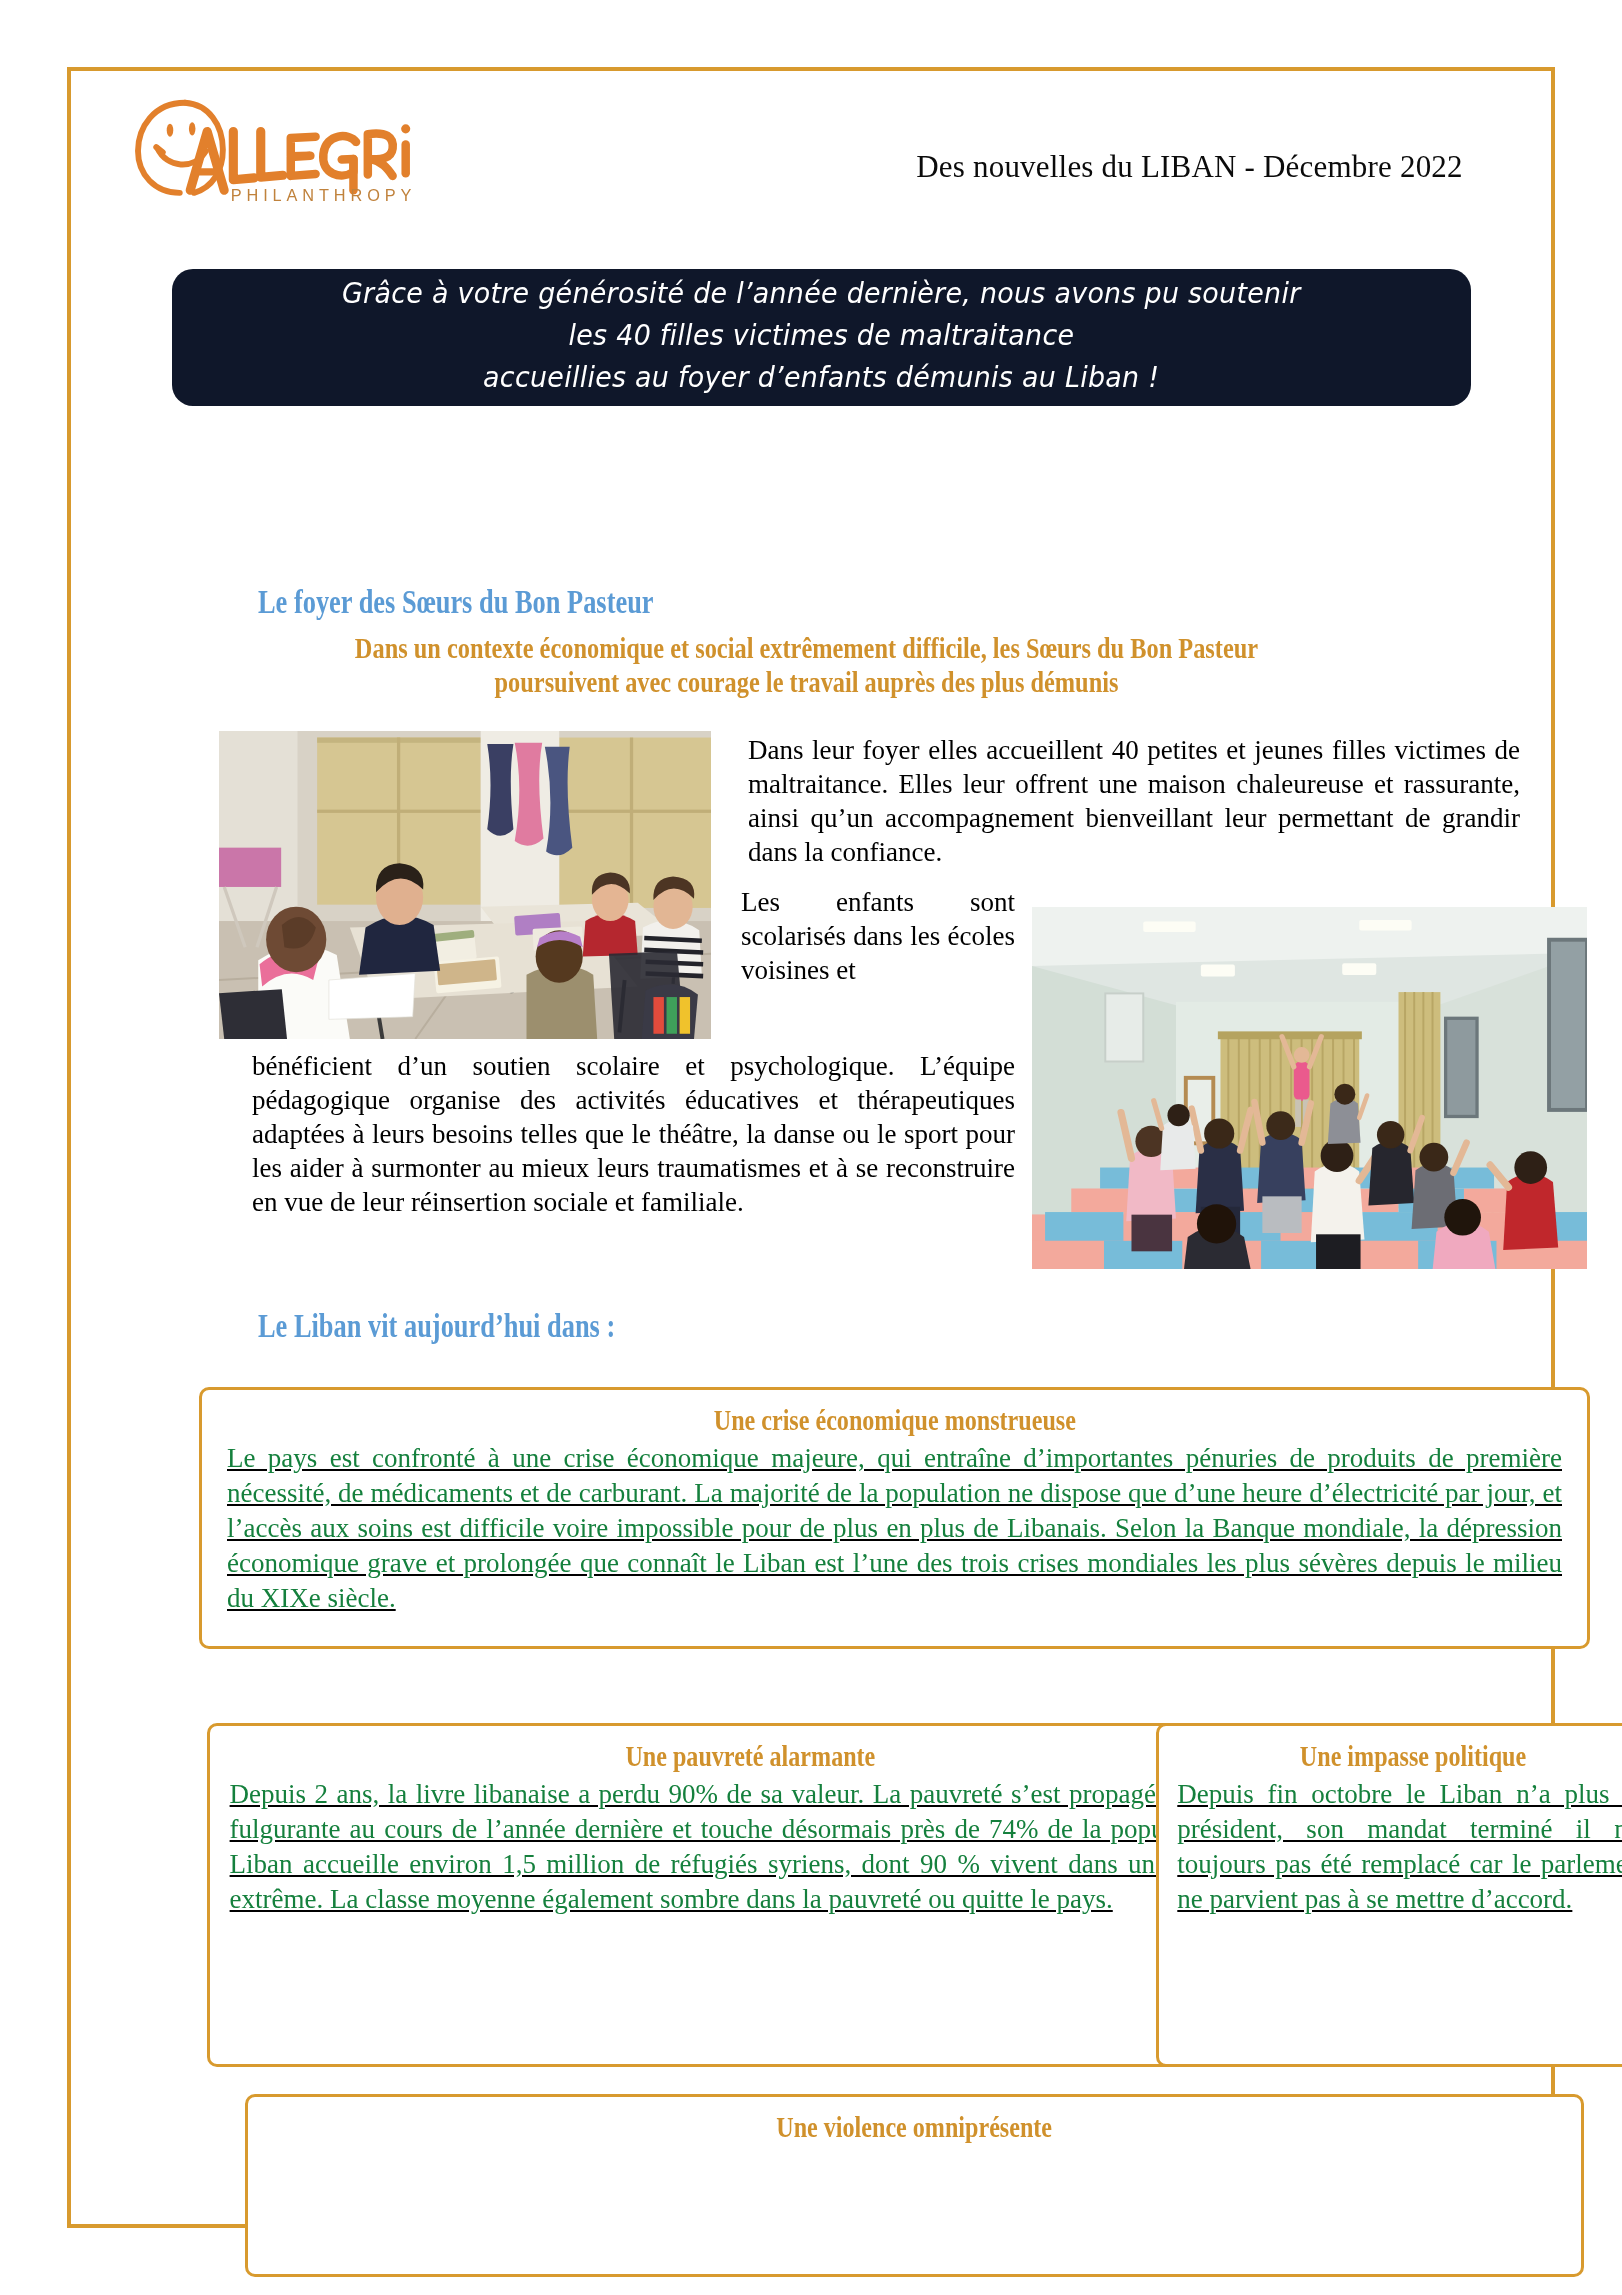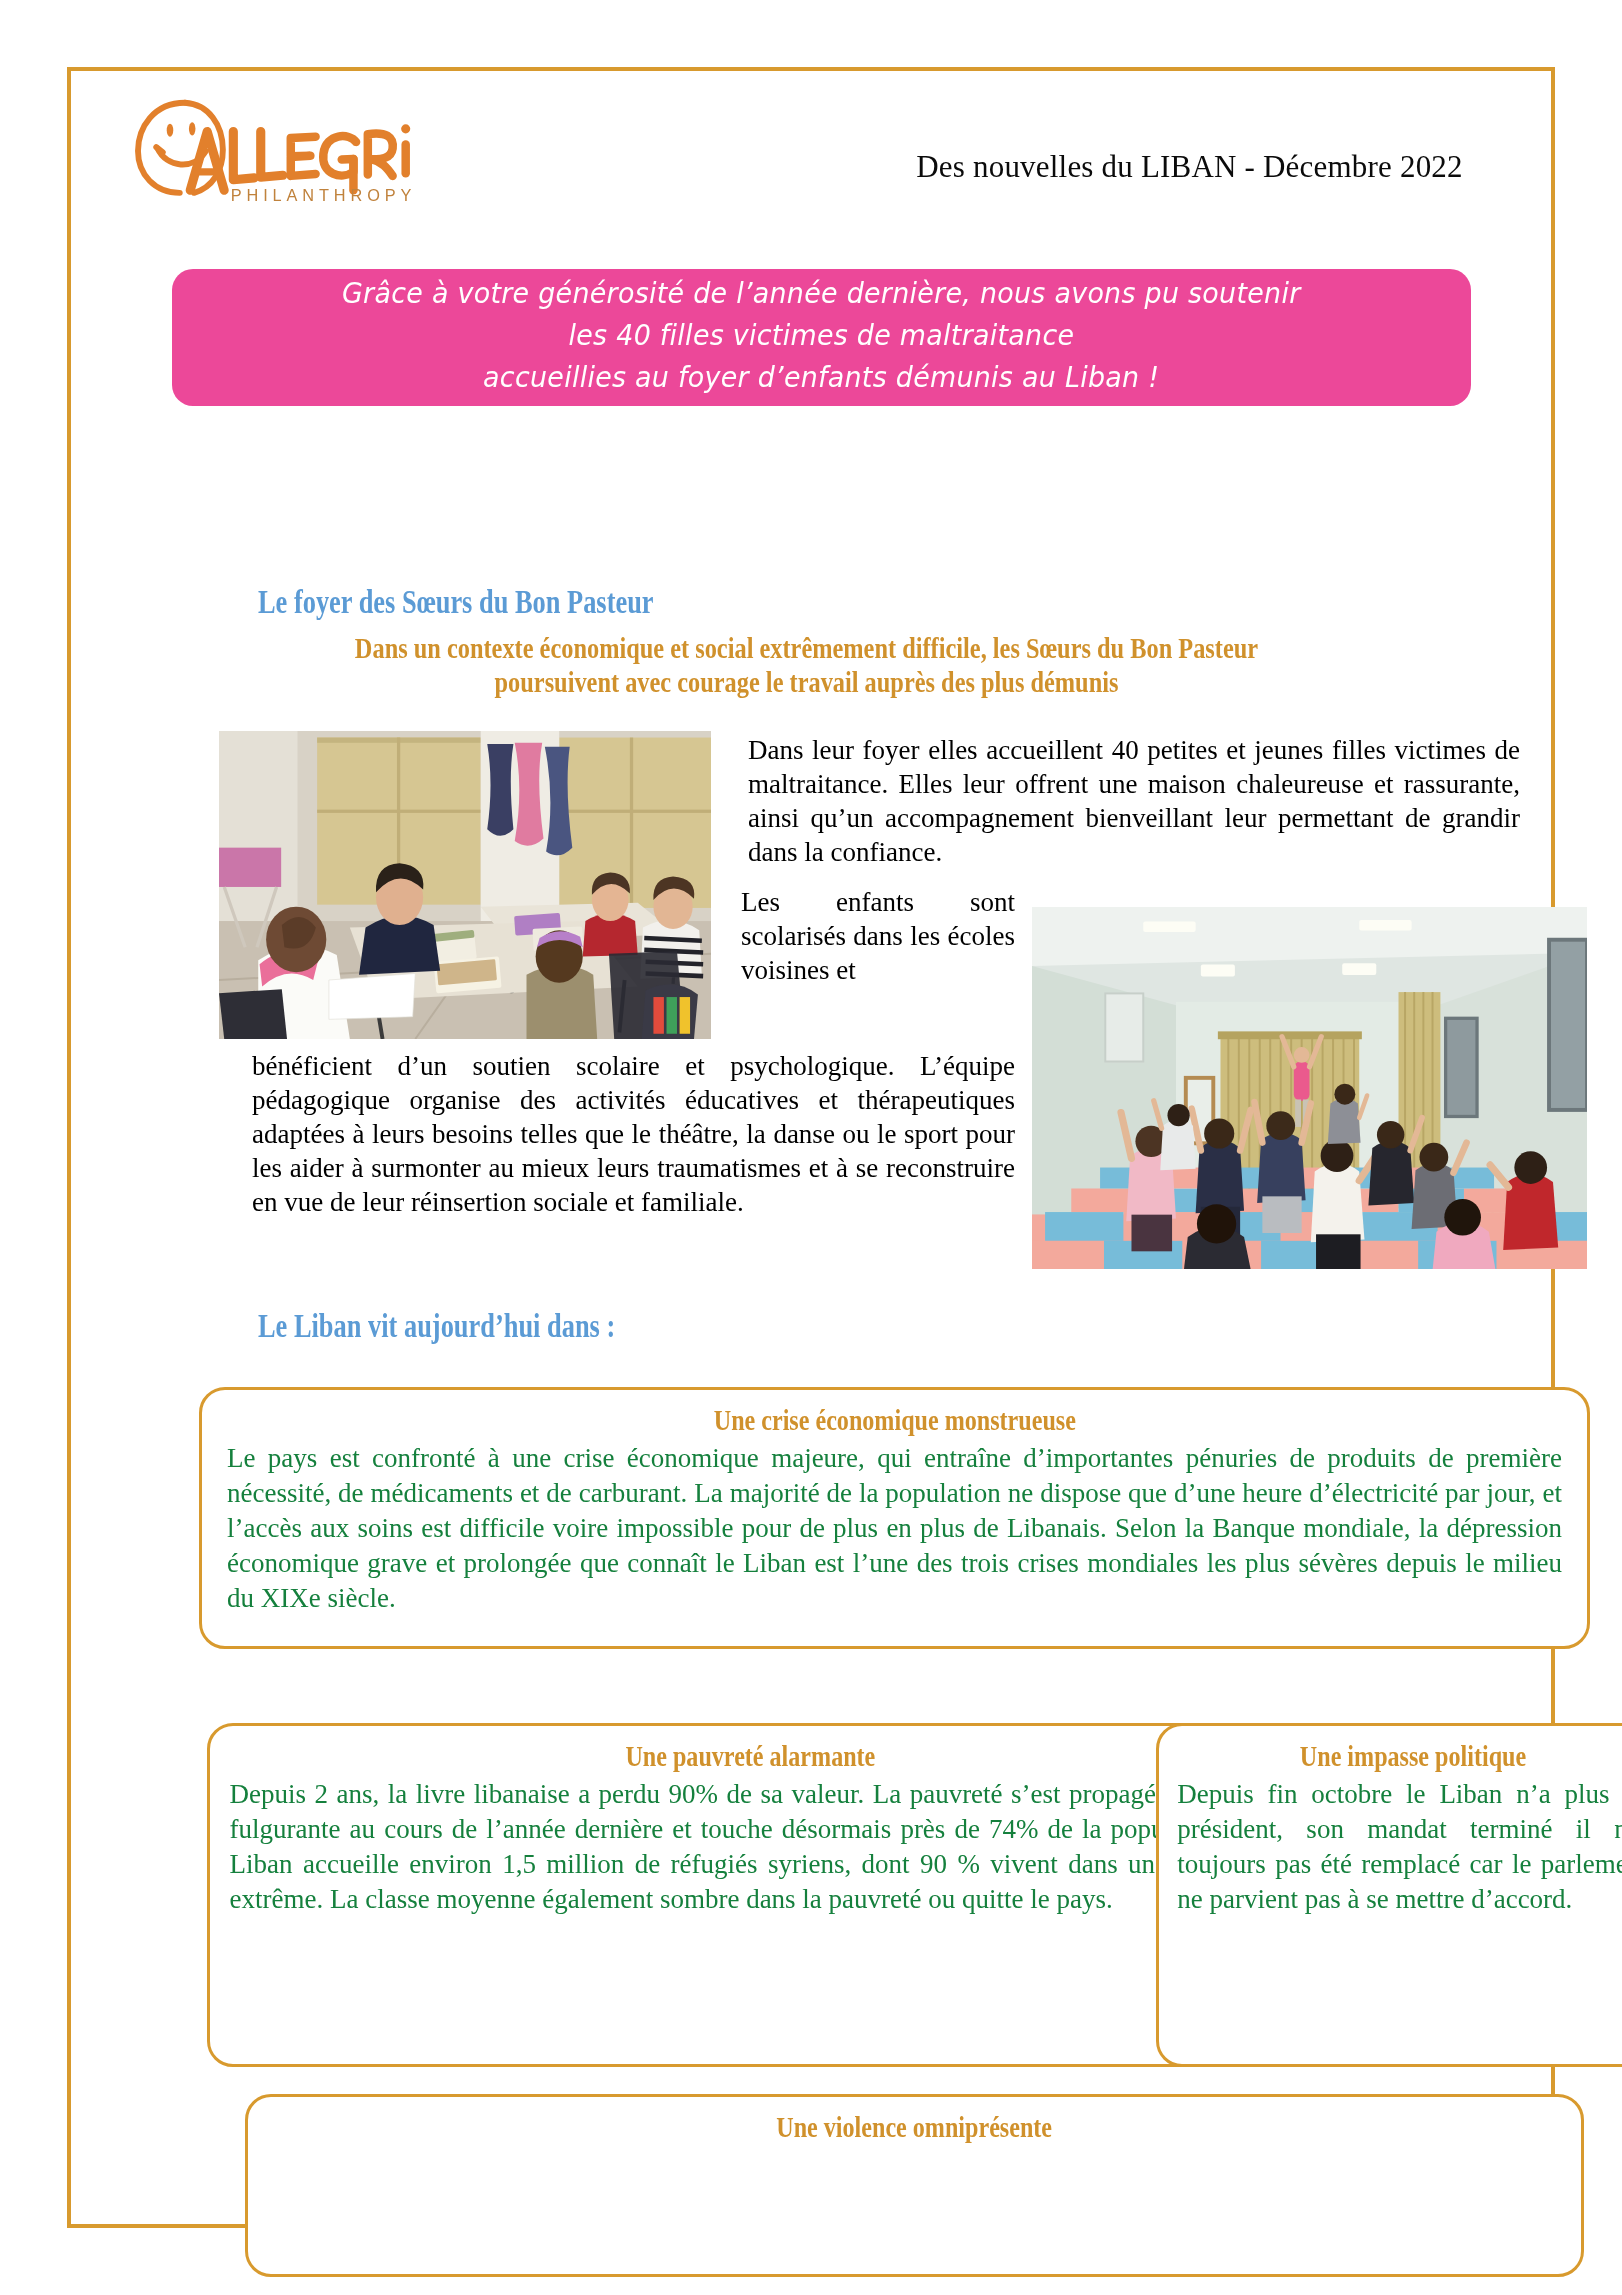--- a/index.html
+++ b/index.html
@@ -67,21 +67,21 @@
     white-space: nowrap;
   }
 
   
   .banner {
     position: absolute;
     left: 105px;
     top: 202px;
     width: 1299px;
     height: 137px;
-    background: #ec4899;
+    background: #0f172a;
     border-radius: 21px;
     display: flex;
     flex-direction: column;
     align-items: center;
     justify-content: center;
     box-sizing: border-box;
     padding: 5.2px 26px 9.2px 26px;
   }
   .banner-line {
     color: #ffffff;
@@ -171,23 +171,24 @@
   .h-blue-2 {
     position: absolute;
     left: 191px;
     top: 1241px;
   }
 
   
   .box {
     position: absolute;
     border: 3.3px solid #D89A2E;
-    border-radius: 26px;
+    border-radius: 10px;
     box-sizing: border-box;
     background: #ffffff;
+    text-decoration: underline;
   }
   .box-title {
     text-align: center;
     font-family: "Liberation Serif", serif;
     font-weight: bold;
     font-size: 29.4px;
     color: #D0912C;
     margin: 0 0 3.9px 0;
   }
   .box-title span { display: inline-block; transform: scaleX(0.82); }

